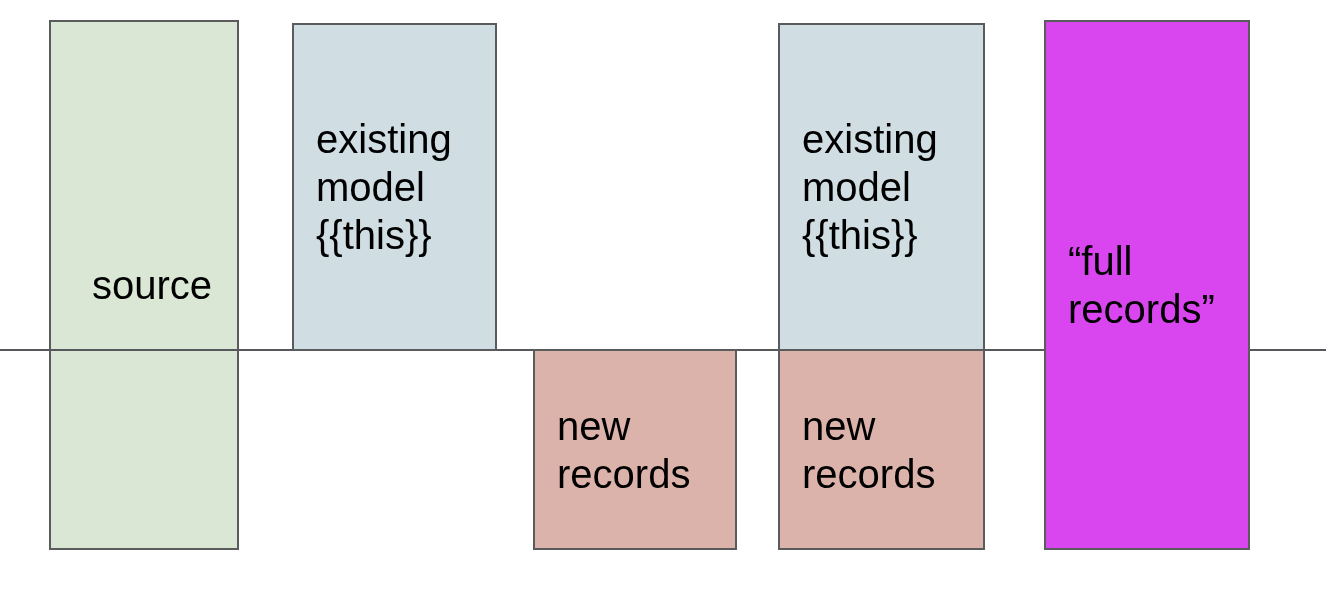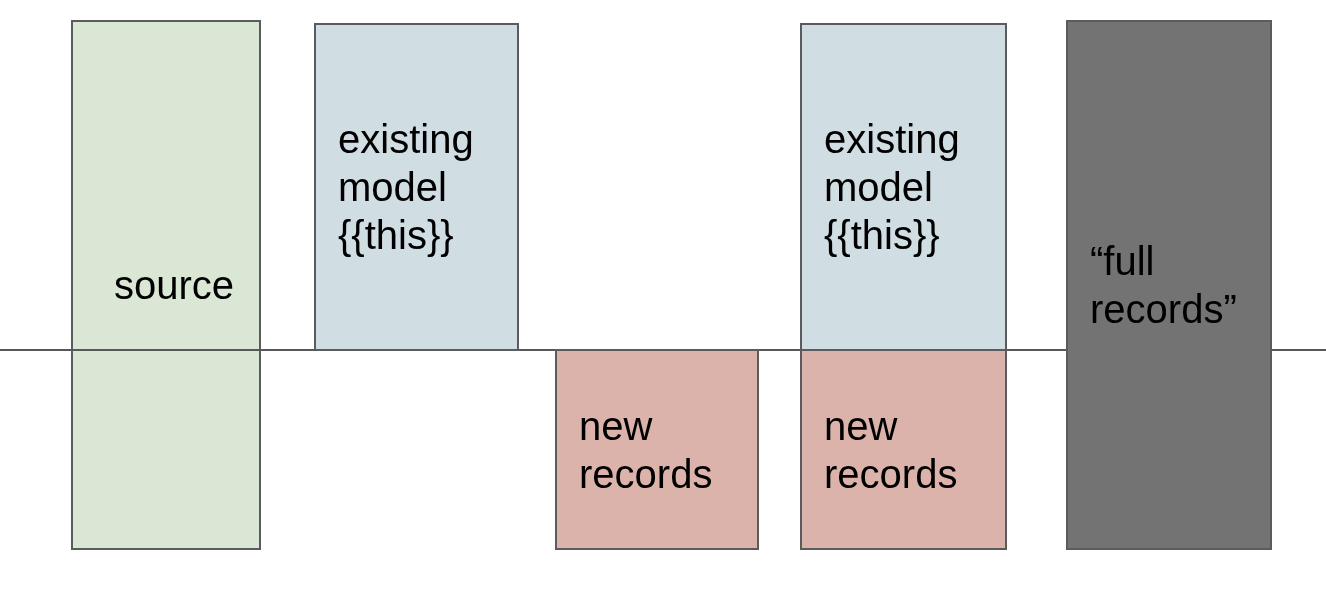--- a/index.html
+++ b/index.html
@@ -31,21 +31,20 @@
     border: 2px solid #5a5b5d;
     display: flex;
     flex-direction: column;
     justify-content: center;
     align-items: flex-start;
     padding-left: 22px;
     padding-right: 6px;
     font-size: 40px;
     line-height: 48px;
     z-index: 3;
-    margin-left: 22px;
   }
   .box .label-line {
     white-space: nowrap;
   }
   
   .box-source      { left: 49px;   top: 20px;  width: 190px; height: 530px; z-index: 1; align-items: center; }
   .box-existing-1  { left: 292px;  top: 23px;  width: 205px; height: 328px; }
   .box-new-1       { left: 533px;  top: 349px; width: 204px; height: 201px; }
   .box-existing-2  { left: 778px;  top: 23px;  width: 207px; height: 328px; }
   .box-new-2       { left: 778px;  top: 349px; width: 207px; height: 201px; }
@@ -77,18 +76,18 @@
     <div class="label-line" data-bind="diagram.boxes.3.lines.0">existing</div>
     <div class="label-line" data-bind="diagram.boxes.3.lines.1">model</div>
     <div class="label-line" data-bind="diagram.boxes.3.lines.2">{{this}}</div>
   </div>
 
   <div class="box box-new-2" data-bind-fill="diagram.boxes.4.fill" style="background-color: rgb(220, 179, 170);">
     <div class="label-line" data-bind="diagram.boxes.4.lines.0">new</div>
     <div class="label-line" data-bind="diagram.boxes.4.lines.1">records</div>
   </div>
 
-  <div class="box box-full-refresh" data-bind-fill="diagram.boxes.5.fill" style="background-color: #737373;">
+  <div class="box box-full-refresh" data-bind-fill="diagram.boxes.5.fill" style="background-color: #d946ef;">
     <div class="label-line" data-bind="diagram.boxes.5.lines.0">“full</div>
     <div class="label-line" data-bind="diagram.boxes.5.lines.1">records”</div>
   </div>
 
 </div>
 
 </body></html>

